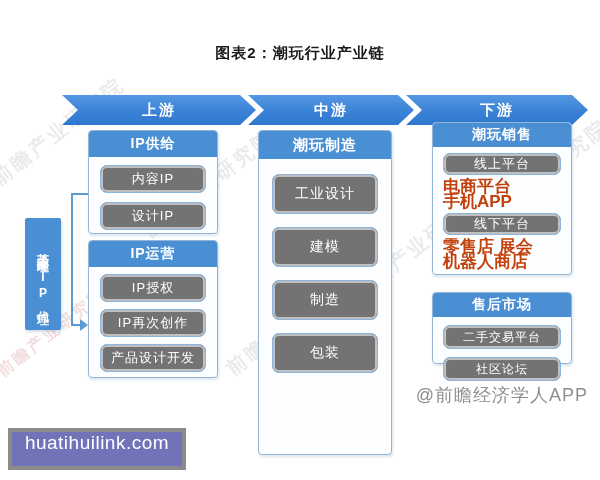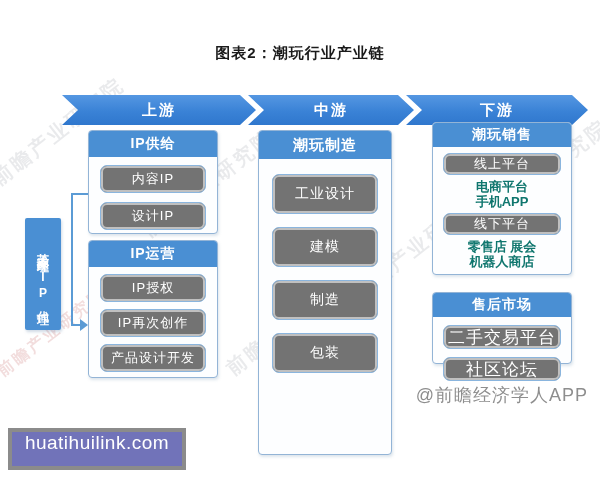--- a/index.html
+++ b/index.html
@@ -42,21 +42,21 @@
     justify-content:center; border-radius:3px 3px 0 0;
   }
   .items { display:flex; flex-direction:column; }
   .item {
     background:#737373; border:1px solid #8ab5de; border-radius:7px;
     box-shadow:inset 0 0 0 2px rgba(255,255,255,.55);
     color:#fff; font-weight:normal; font-size:13px; letter-spacing:1px;
     display:flex; align-items:center; justify-content:center;
   }
   .plain {
-    color:#0f766e; font-weight:bold; font-size:13px; text-align:center;
+    color:#c2410c; font-weight:bold; font-size:17px; text-align:left;
     line-height:15px;
   }
 
   
   .g-ipsupply { left:88px; top:130px; width:130px; height:104px; }
   .g-ipsupply .items { padding:8px 11px; gap:9px; }
   .g-ipsupply .item { height:28px; }
   .g-ipop { left:88px; top:240px; width:130px; height:138px; }
   .g-ipop .items { padding:7px 11px; gap:7px; }
   .g-ipop .item { height:28px; }
@@ -68,21 +68,21 @@
   .g-mfg .item { height:40px; font-size:14px; }
 
   
   .g-sales { left:432px; top:122px; width:140px; height:153px; }
   .g-sales .group-header { height:24px; }
   .g-sales .items { padding:6px 10px; gap:4px; }
   .g-sales .item { height:22px;text-align:center; }
   .g-after { left:432px; top:292px; width:140px; height:72px; }
   .g-after .group-header { height:24px; }
   .g-after .items { padding:8px 10px; gap:8px; }
-  .g-after .item { height:24px; font-size:17px;text-align:center; }
+  .g-after .item { height:24px; font-size:12px;text-align:center; }
 
   
   .side-label {
     position:absolute; left:25px; top:218px; width:36px; height:112px;
     background:#4a8fd3; border-radius:2px; color:#fff; font-weight:bold;
     font-size:12px; display:flex; align-items:center; justify-content:center;
     box-shadow:1px 2px 3px rgba(120,150,180,.35);
   }
   .side-label .vtext {
     writing-mode:vertical-rl; text-orientation:upright; letter-spacing:2px;

